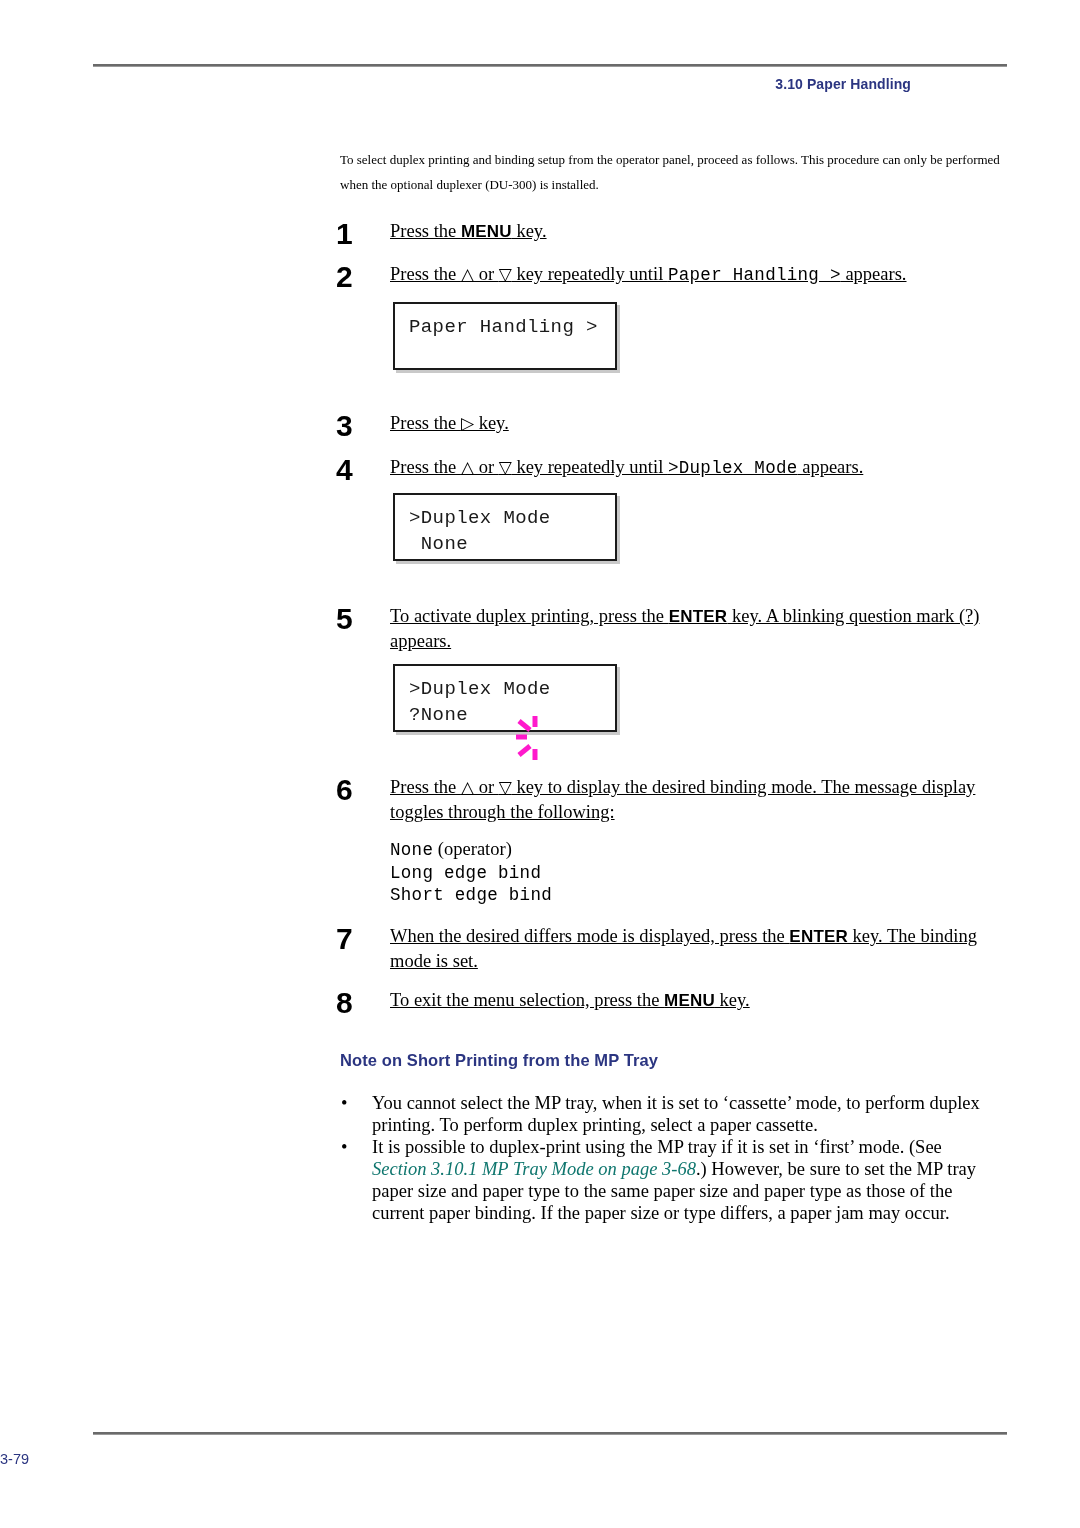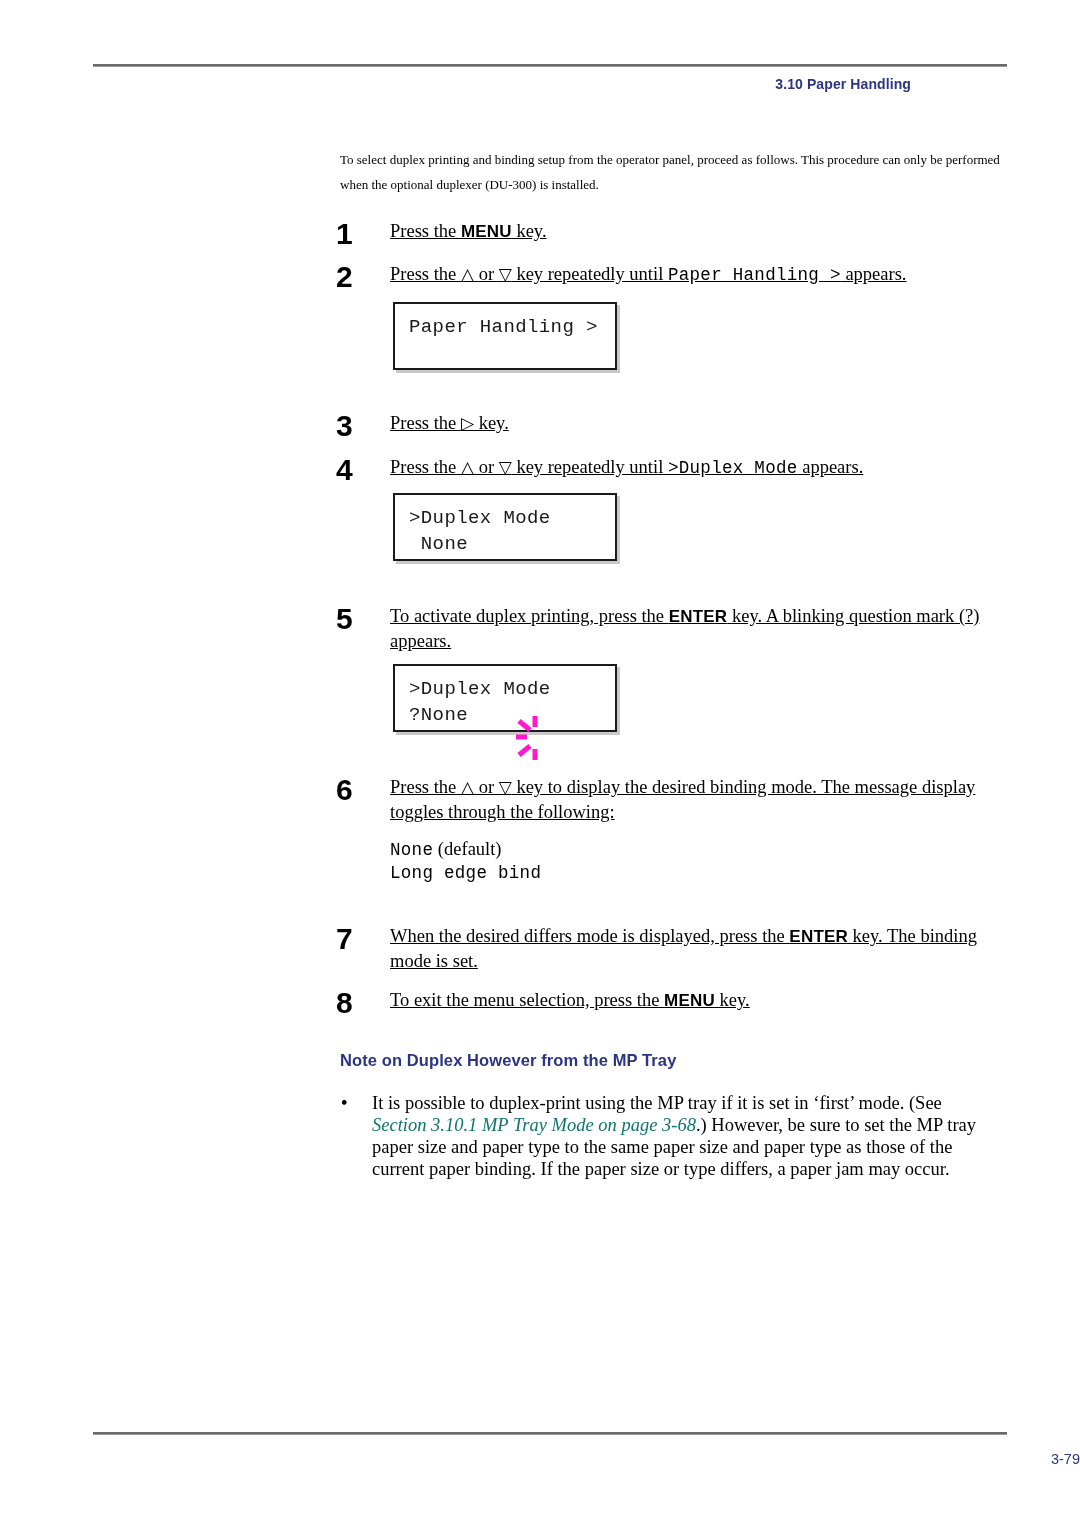--- a/index.html
+++ b/index.html
@@ -192,21 +192,21 @@
     width: 914px;
     height: 2px;
     background: #6a6a6a;
     border-bottom: 1px solid #9a9a9a;
   }
   .footer-page {
     position: absolute;
     left: 0;
     top: 1451px;
     width: 1080px;
-    text-align: right;
+    text-align: left;
     font-family: "Liberation Sans", sans-serif;
     font-size: 14.5px;
     font-weight: normal;
     color: #2b3581;
   }
 </style>
 </head>
 <body>
 
 <div class="page">
@@ -280,43 +280,45 @@
   </div>
 
   <div class="step" style="top:775px;">
     <div class="step-num">6</div>
     <div class="step-body">
       <span>Press the </span><span class="arrowglyph">△</span><span> or </span><span class="arrowglyph">▽</span><span> key to display the desired binding mode. The message display toggles through the following:</span>
     </div>
   </div>
 
   <div class="modes" style="top:838px;">
-    <div class="mode-line"><span>None</span><span class="mode-note"> (default)</span></div>
+    <div class="mode-line"><span>None</span><span class="mode-note"> (operator)</span></div>
     <div class="mode-line"><span>Long edge bind</span></div>
+    <div class="mode-line"><span>Short edge bind</span></div>
   </div>
 
   <div class="step" style="top:924px;">
     <div class="step-num">7</div>
     <div class="step-body">
       <span>When the desired differs mode is displayed, press the </span><span class="kbd">ENTER</span><span> key. The binding mode is set.</span>
     </div>
   </div>
 
   <div class="step" style="top:988px;">
     <div class="step-num">8</div>
     <div class="step-body">
       <span>To exit the menu selection, press the </span><span class="kbd">MENU</span><span> key.</span>
     </div>
   </div>
 
-  <div class="note-heading">Note on Duplex However from the MP Tray</div>
+  <div class="note-heading">Note on Short Printing from the MP Tray</div>
 
   <div class="bullet-list">
     <div class="bullet-row">
       <span class="bullet-dot">•</span>
+      <span>You cannot select the MP tray, when it is set to ‘cassette’ mode, to perform duplex printing. To perform duplex printing, select a paper cassette.</span>
     </div>
     <div class="bullet-row">
       <span class="bullet-dot">•</span>
       <span>It is possible to duplex-print using the MP tray if it is set in ‘first’ mode. (See </span><span class="xref">Section 3.10.1 MP Tray Mode on page 3-68</span><span>.) However, be sure to set the MP tray paper size and paper type to the same paper size and paper type as those of the current paper binding. If the paper size or type differs, a paper jam may occur.</span>
     </div>
   </div>
 
   <div class="footer-rule"></div>
   <div class="footer-page">3-79</div>
 

